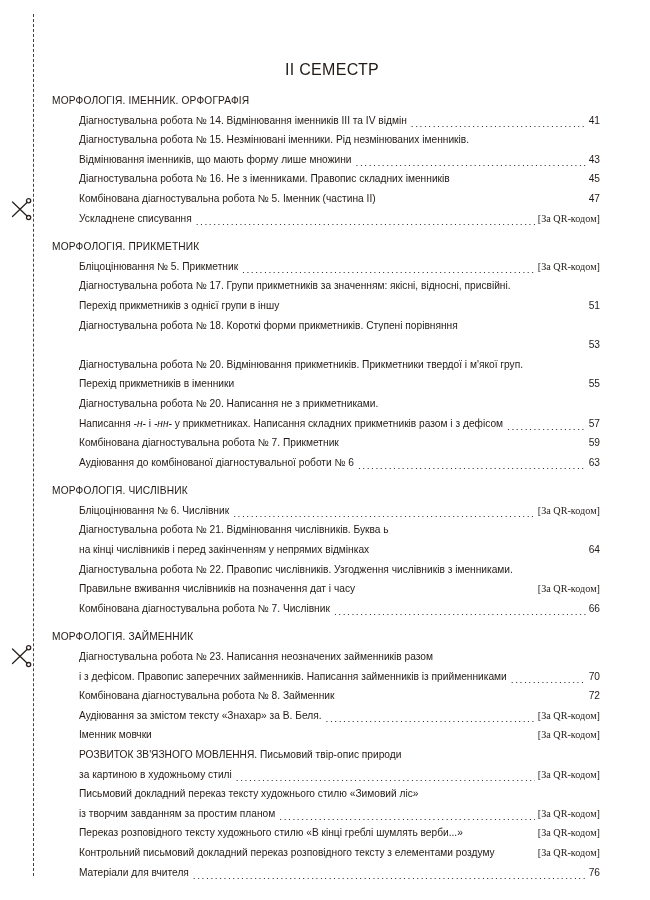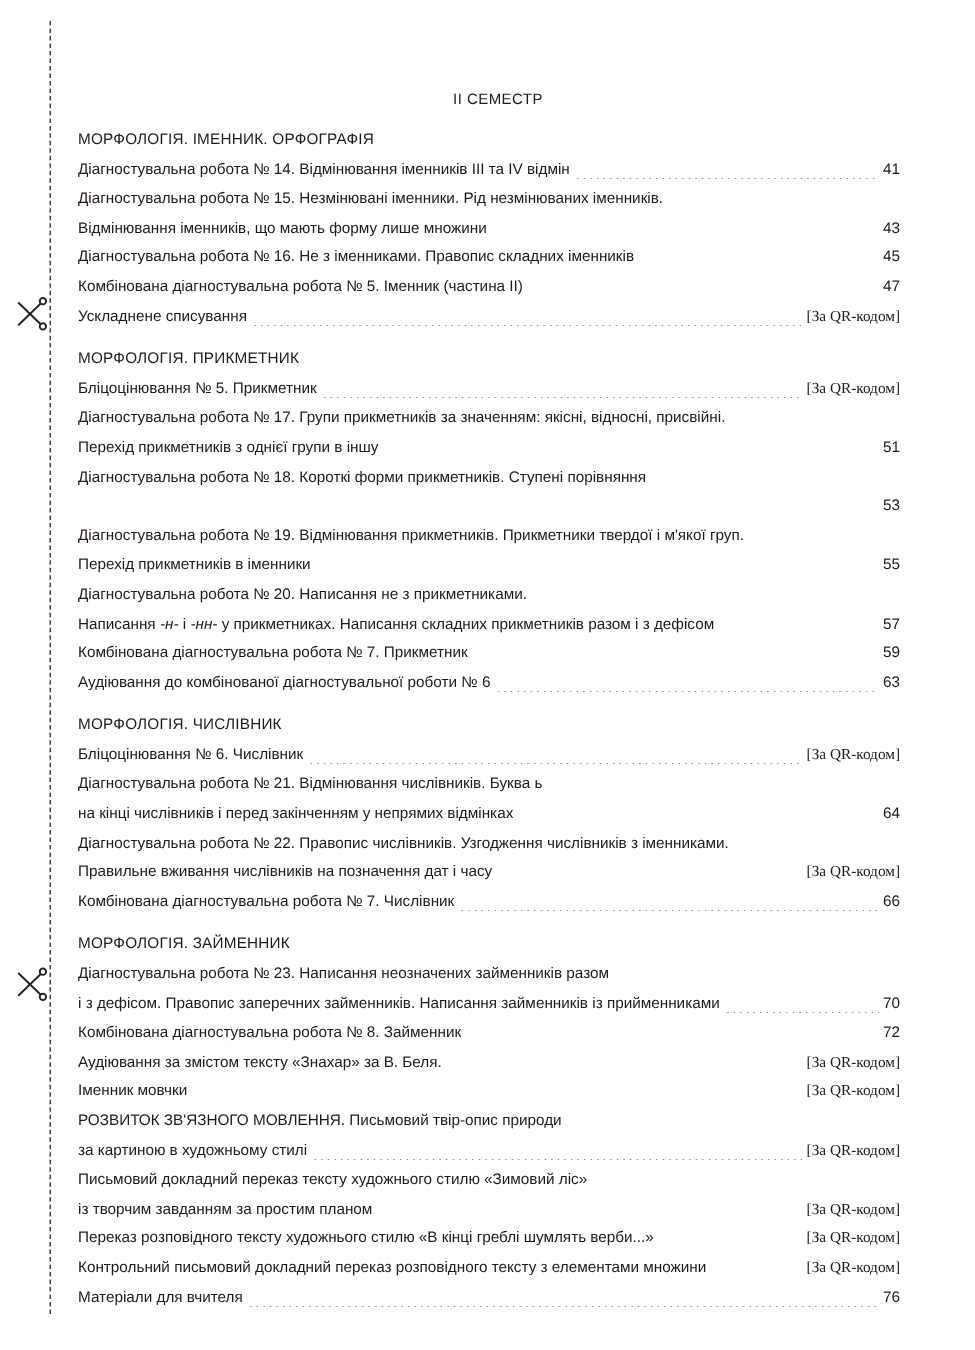--- a/index.html
+++ b/index.html
@@ -46,21 +46,21 @@
   .page {
     position: absolute;
     left: 52px;
     top: 0;
     width: 548px;
     height: 900px;
   }
 
   .semester-title {
     text-align: center;
-    font-size: 10px;
+    font-size: 16px;
     letter-spacing: .3px;
     margin: 61px 0 0 0;
     padding-left: 12px;
     font-weight: 400;
   }
 
   .toc {
     margin-top: 12px;
   }
 
@@ -80,20 +80,21 @@
   .entry { margin: 0; padding: 0; }
 
   .line {
     display: flex;
     align-items: flex-end;
     height: 19.6px;
     line-height: 19.6px;
     font-size: 10.2px;
     white-space: nowrap;
     overflow: hidden;
+    margin-left: 27px;
   }
   .line .txt { flex: 0 0 auto; }
   .line .txt i { font-style: italic; }
 
   .leader {
     flex: 1 1 auto;
     min-width: 6px;
     margin: 0 3px 0 4px;
     position: relative;
     height: 1px;
@@ -213,21 +214,21 @@
         <div class="line nolead">
           <span class="txt">Діагностувальна робота № 18. Короткі форми прикметників. Ступені порівняння</span>
         </div>
         <div class="line">
           <span class="leader"></span>
           <span class="pg">53</span>
         </div>
       </div>
       <div class="entry">
         <div class="line nolead">
-          <span class="txt">Діагностувальна робота № 19. Відмінювання прикметників. Прикметники твердої і м'якої груп.</span>
+          <span class="txt">Діагностувальна робота № 20. Відмінювання прикметників. Прикметники твердої і м'якої груп.</span>
         </div>
         <div class="line">
           <span class="txt">Перехід прикметників в іменники</span>
           <span class="leader"></span>
           <span class="pg">55</span>
         </div>
       </div>
       <div class="entry">
         <div class="line nolead">
           <span class="txt">Діагностувальна робота № 20. Написання не з прикметниками.</span>
@@ -343,21 +344,21 @@
       </div>
       <div class="entry">
         <div class="line">
           <span class="txt">Переказ розповідного тексту художнього стилю  «В кінці греблі шумлять верби...»</span>
           <span class="leader"></span>
           <span class="pg qr">[За QR-кодом]</span>
         </div>
       </div>
       <div class="entry">
         <div class="line">
-          <span class="txt">Контрольний письмовий докладний переказ розповідного тексту з елементами множини</span>
+          <span class="txt">Контрольний письмовий докладний переказ розповідного тексту з елементами роздуму</span>
           <span class="leader"></span>
           <span class="pg qr">[За QR-кодом]</span>
         </div>
       </div>
       <div class="entry">
         <div class="line">
           <span class="txt">Матеріали для вчителя</span>
           <span class="leader"></span>
           <span class="pg">76</span>
         </div>

